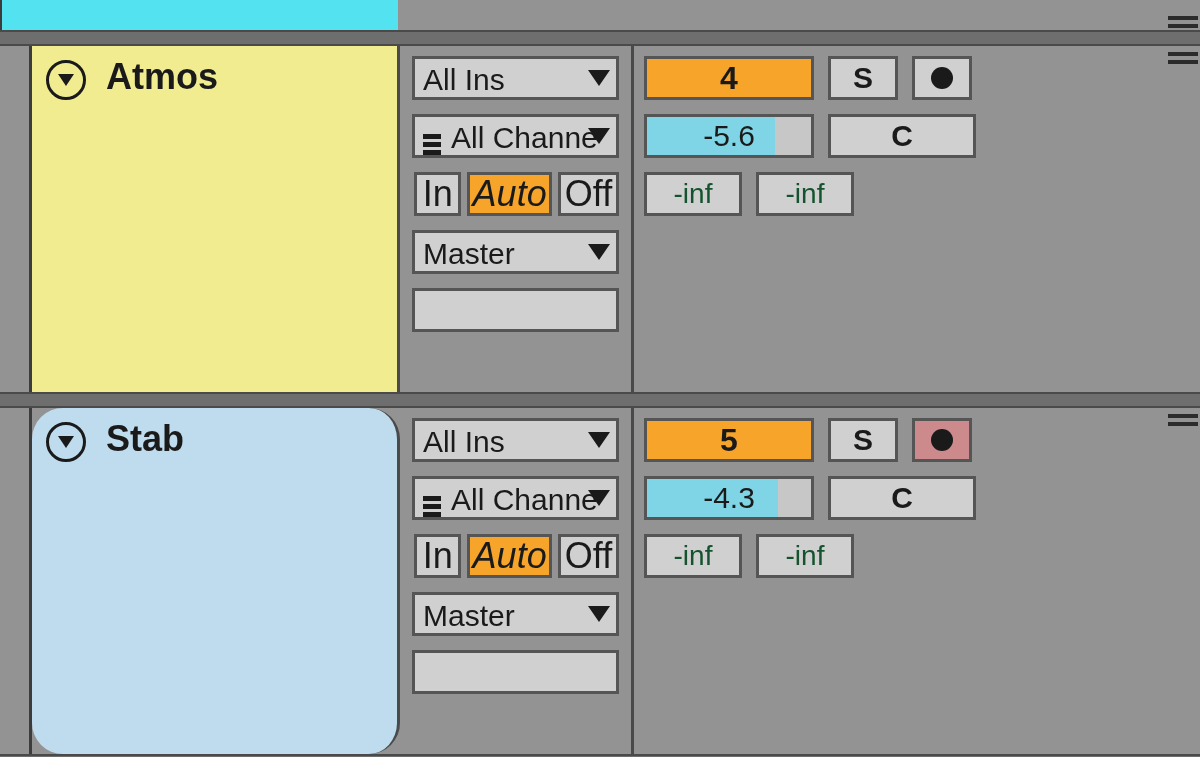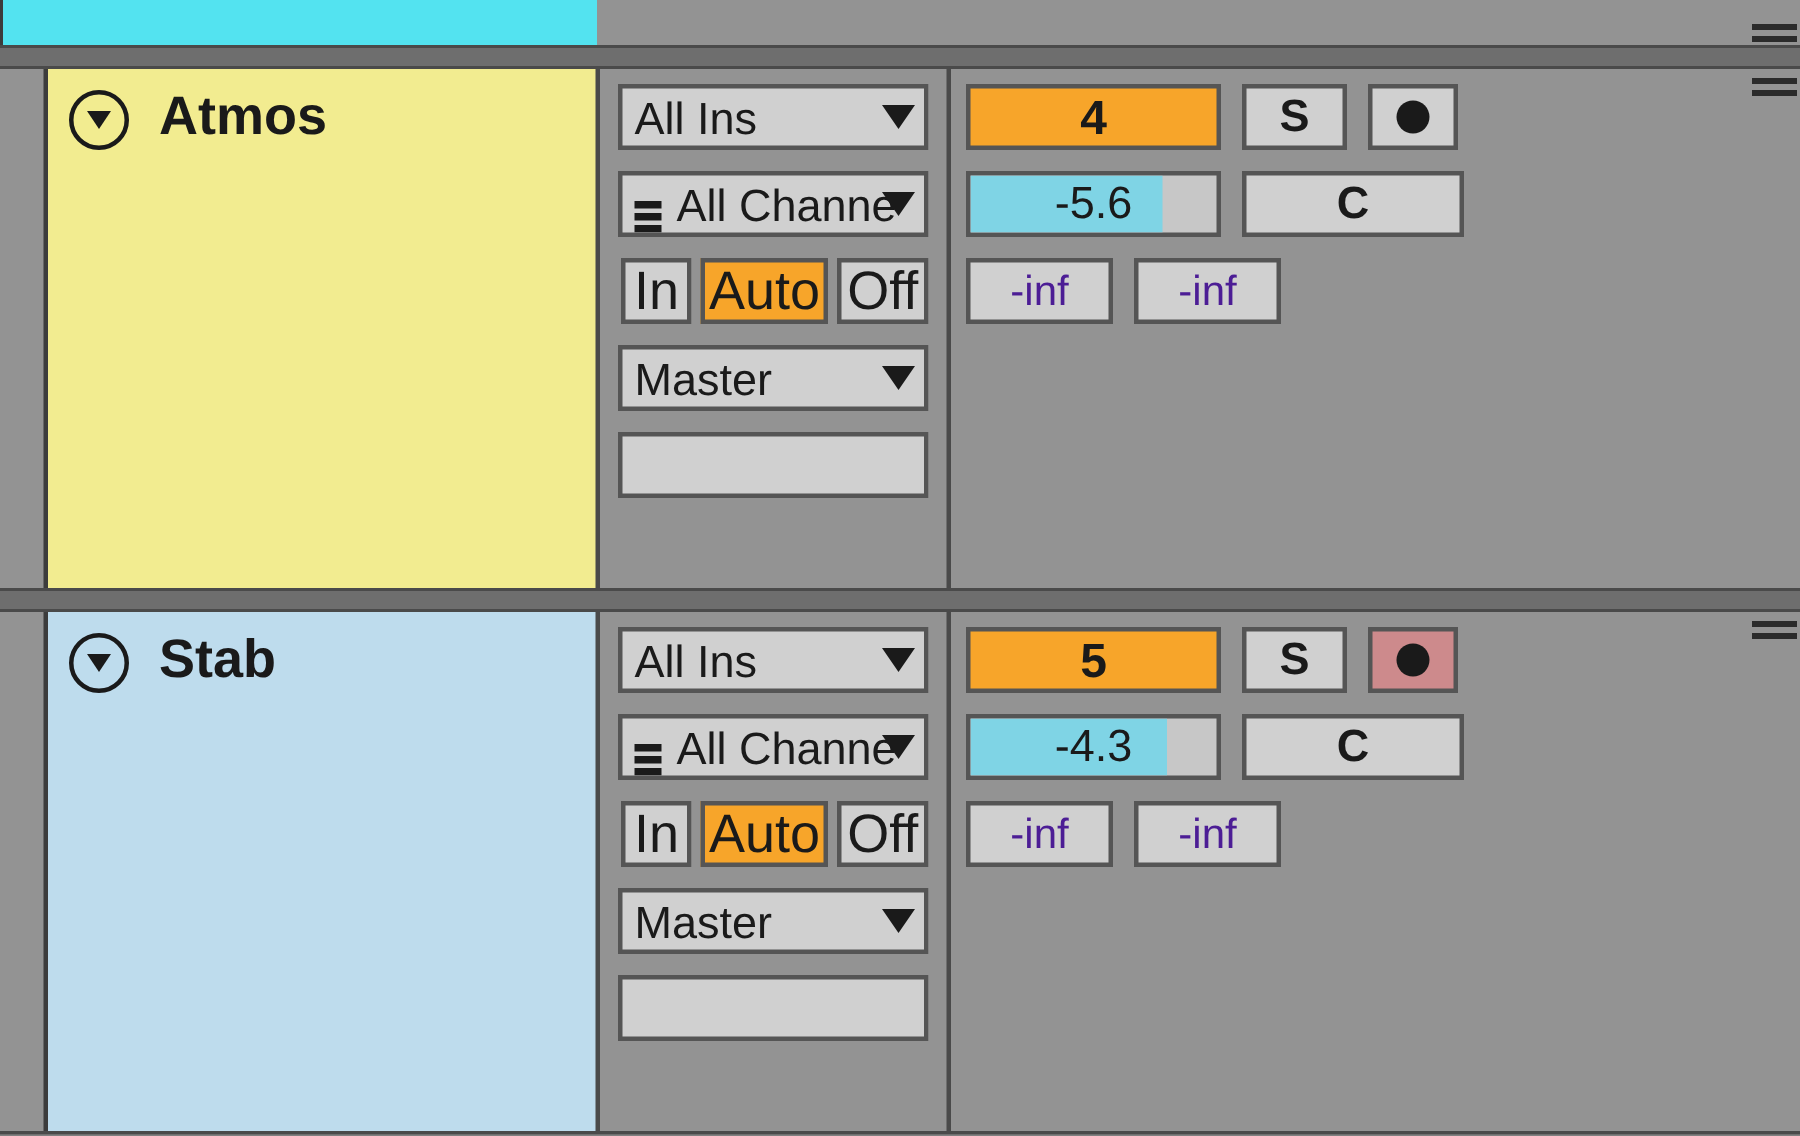--- a/index.html
+++ b/index.html
@@ -93,21 +93,21 @@
     width: 368px;
     height: 100%;
     box-sizing: border-box;
     border-right: 3px solid #4a4a4a;
     padding: 12px 14px;
     display: flex;
     align-items: flex-start;
     gap: 20px;
   }
   .name-yellow { background: var(--yellow); }
-  .name-blue { background: var(--lightblue); }
+  .name-blue { background: var(--lightblue); border-radius: 31px; }
 
   .fold-btn {
     width: 34px;
     height: 34px;
     border: 3px solid #1a1a1a;
     border-radius: 50%;
     display: flex;
     align-items: center;
     justify-content: center;
     background: transparent;
@@ -178,21 +178,21 @@
     border: 3px solid var(--control-border);
     box-sizing: border-box;
     background: var(--control-bg);
     font-size: 36px;
     color: #1a1a1a;
     display: flex;
     align-items: center;
     justify-content: center;
   }
   .mon-in { width: 48px; }
-  .mon-auto { width: 86px; background: var(--orange); }
+  .mon-auto { width: 86px; background: var(--orange); font-style: italic; }
   .mon-off { width: 62px; text-align: center; }
 
   .mixer-cell {
     flex: 1;
     height: 100%;
     padding: 10px 10px;
     box-sizing: border-box;
     display: flex;
     flex-direction: column;
     gap: 14px;
@@ -288,21 +288,21 @@
   .send-box {
     width: 98px;
     height: 44px;
     border: 3px solid var(--control-border);
     background: var(--control-bg);
     box-sizing: border-box;
     display: flex;
     align-items: center;
     justify-content: center;
     font-size: 28px;
-    color: #4c1d95;
+    color: #14532d;
   }
 
   .right-rail {
     width: 50px;
     height: 100%;
     position: relative;
   }
   .right-rail .ticks {
     justify-content: flex-start;
     padding-top: 6px;

